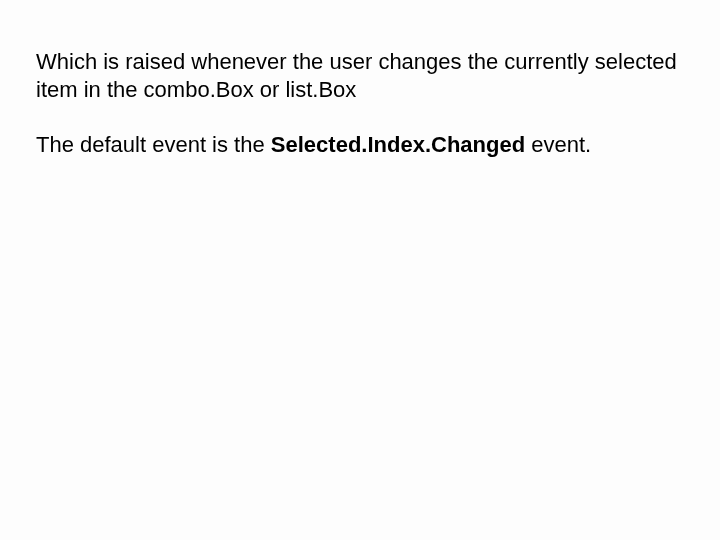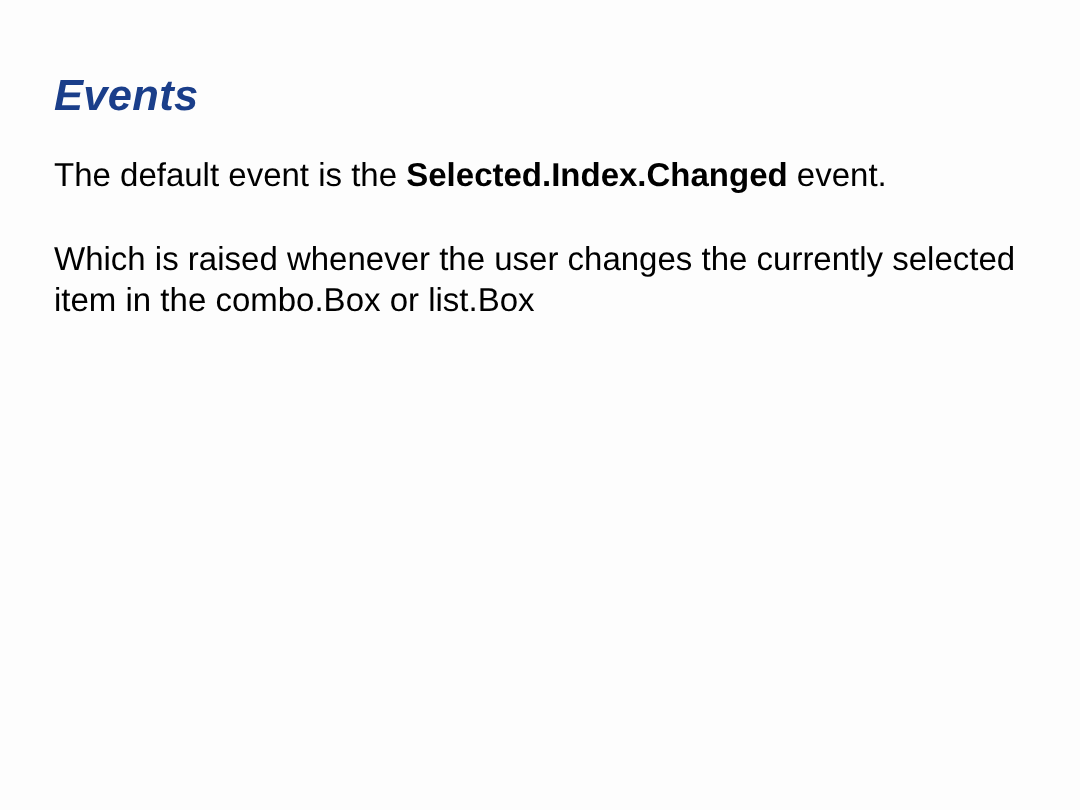--- a/index.html
+++ b/index.html
@@ -34,20 +34,19 @@
       font-weight: 400;
     }
     .body-text .bold {
       font-weight: bold;
     }
   </style>
 </head>
 <body>
 
 <div class="slide">
-  <h1 class="title">Events</h1>
+
+  <p class="body-text">Which is raised whenever the user changes the currently selected item in the combo.Box or list.Box</p>
 
   <p class="body-text">
     <span>The default event is the </span><span class="bold">Selected.Index.Changed</span><span> event.</span>
   </p>
-
-  <p class="body-text">Which is raised whenever the user changes the currently selected item in the combo.Box or list.Box</p>
 </div>
 
 </body></html>

